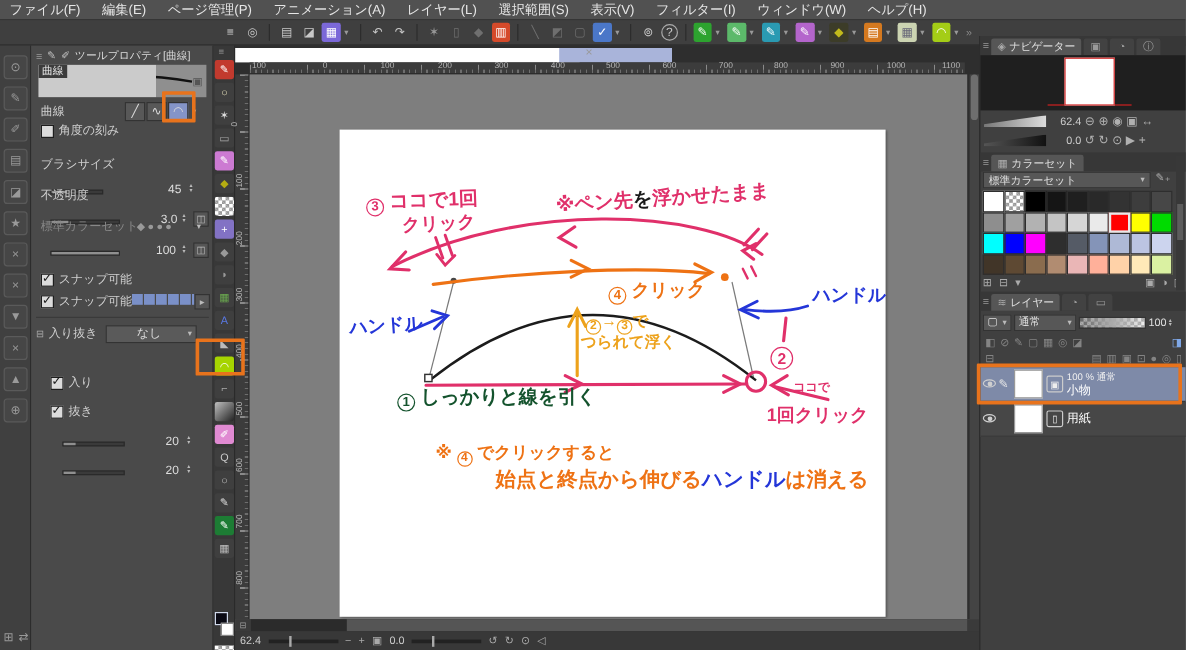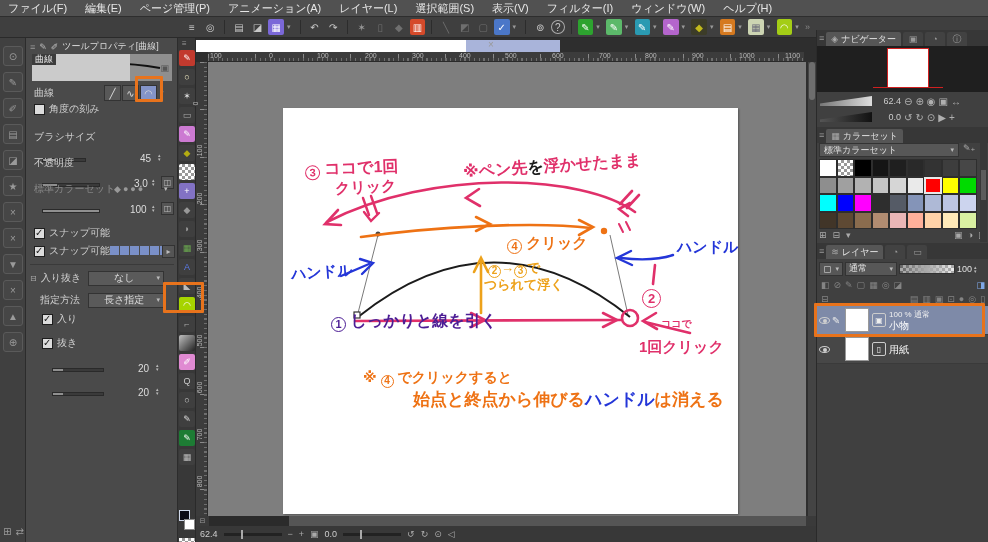--- a/index.html
+++ b/index.html
@@ -283,27 +283,20 @@
   </div>
   <div style="position:absolute;left:4px;top:226px;width:144px;height:1px;background:#3a3a3a"></div>
   <div class="tp-row" style="top:232px;height:16px;padding-left:4px">
     <span style="color:#aaa;font-size:8px">⊟</span>
     <span class="tp-label">入り抜き</span>
     <span class="ddl" style="position:absolute;left:62px;width:76px">
         <span style="margin:0 auto">なし</span>
         <span class="caret">▾</span>
       </span>
   </div>
-  <div class="tp-row" style="top:254px;height:16px;padding-left:14px">
-    <span class="tp-label">指定方法</span>
-    <span class="ddl" style="position:absolute;left:62px;width:76px">
-        <span style="margin:0 auto">長さ指定</span>
-        <span class="caret">▾</span>
-      </span>
-  </div>
   <div class="tp-row" style="top:274px;height:14px;padding-left:16px">
     <span class="cb on"></span>
     <span class="tp-label">入り</span>
   </div>
   <div class="slider" style="left:26px;top:330px;width:52px">
       <i style="width:20%"></i>
     </div>
   <span class="tp-val" style="left:112px;top:325px">20</span>
   <span class="spin" style="position:absolute;left:130px;top:325px">
       <span>▴</span>
@@ -457,21 +450,21 @@
       <div class="an" style="left:52px;top:71px;color:#e0306a;font-size:15px;transform:rotate(-3deg)">クリック</div>
       <div class="an" style="left:180px;top:50px;font-size:16px;transform:rotate(-4deg)">
         <span style="color:#e0306a">※ペン先</span><span style="color:#1a1a1a">を</span><span style="color:#e0306a">浮かせたまま</span>
       </div>
       <div class="an" style="left:224px;top:127px;color:#ee7214;font-size:15px">
         <span class="cn">4</span>
         <span>クリック</span>
       </div>
       <div class="an" style="left:8px;top:156px;color:#2436d8;font-size:15px;transform:rotate(-4deg)">ハンドル</div>
       <div class="an" style="left:394px;top:131px;color:#2436d8;font-size:15px">ハンドル</div>
-      <div class="an" style="left:48px;top:205px;color:#4c1d95;font-size:16px">
+      <div class="an" style="left:48px;top:216px;color:#14532d;font-size:16px">
         <span class="cn">1</span>
         <span>しっかりと線を引く</span>
       </div>
       <div class="an" style="left:205px;top:153px;color:#eda21b;font-size:13px">
         <span class="cn sm">2</span><span>→</span><span class="cn sm">3</span><span>で</span>
       </div>
       <div class="an" style="left:201px;top:170px;color:#eda21b;font-size:13px">つられて浮く</div>
       <div class="an" style="left:359px;top:181px;color:#e0306a">
         <span class="cn big">2</span>
       </div>

